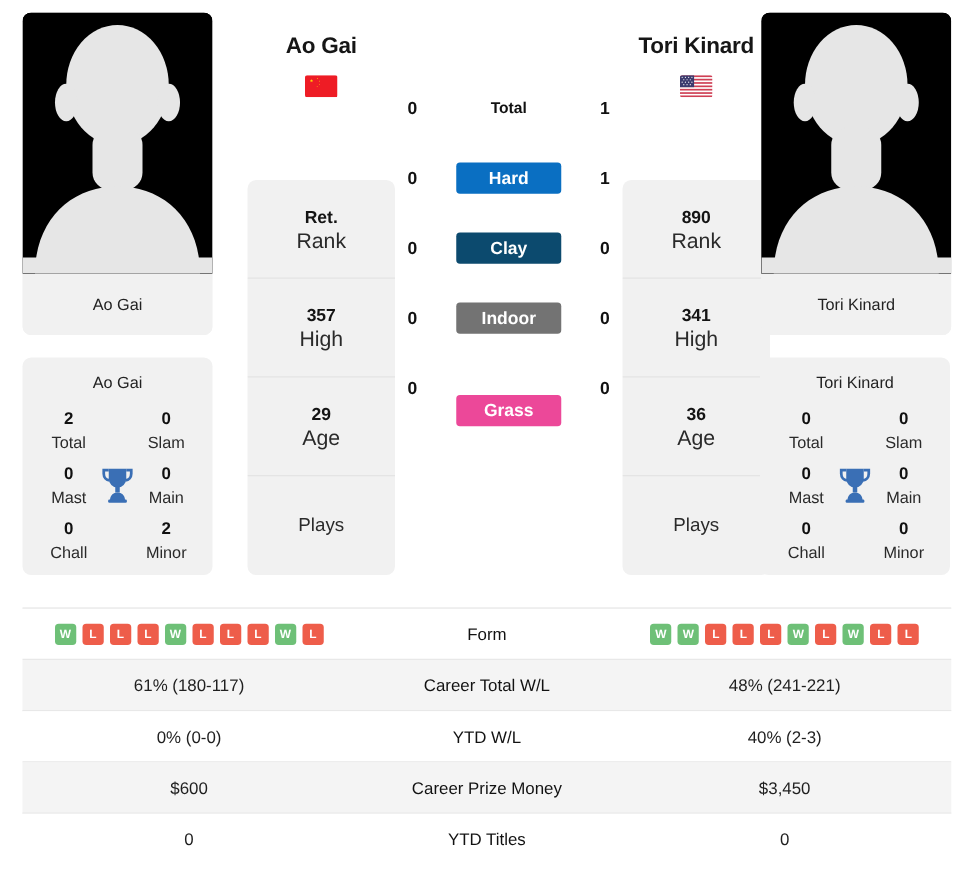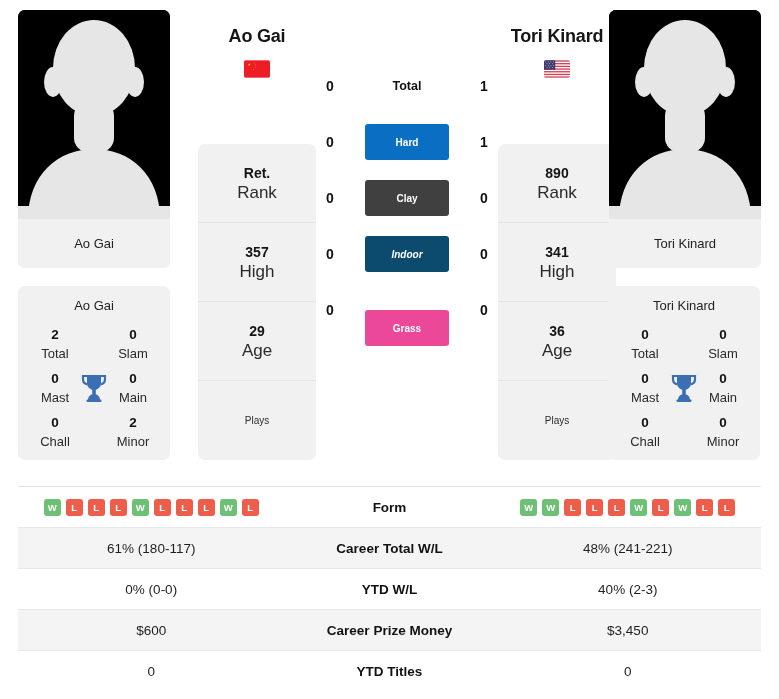--- a/index.html
+++ b/index.html
@@ -98,21 +98,21 @@
     border-bottom: 1px solid #e4e4e4;
   }
   .rank-row:last-child { border-bottom: none; }
   .rank-val {
     font-size: 14px; font-weight: bold; color: #141414;
     line-height: 19px;
   }
   .rank-lab {
     font-size: 17px; color: #2a2a2a; line-height: 19px;
   }
-  .rank-lab.solo { font-size: 10px; }
+  .rank-lab.solo { font-size: 15px; }
 
   
   .h2h {
     position: absolute;
     left: 143px; top: 58px;
     width: 188px;
   }
   .h2h-row {
     height: 56px;
     display: flex; align-items: center;
@@ -122,24 +122,24 @@
     text-align: center;
     font-size: 14px;
     font-weight: bold;
     color: #111;
   }
   .h2h-mid {
     flex: 1 1 auto;
     display: flex; justify-content: center;
   }
   .surface-badge {
-    width: 84px; height: 36px;
+    width: 84px; height: 25px;
     border-radius: 3px;
     display: flex; align-items: center; justify-content: center;
-    font-size: 10px; font-weight: bold;
+    font-size: 14px; font-weight: bold;
     color: #ffffff;
   }
   .surface-plain {
     width: 84px; height: 25px;
     display: flex; align-items: center; justify-content: center;
     font-size: 12.5px; font-weight: bold;
     color: #111;
   }
 
   
@@ -202,21 +202,21 @@
   .tcell {
     flex: 1 1 0;
     display: flex;
     align-items: center;
     justify-content: center;
     font-size: 13.5px;
     color: #1f1f1f;
   }
   .tcell.label {
     flex: 0 0 210px;
-    font-weight: bold;
+    font-weight: normal;
     font-size: 13.5px;
     color: #121212;
     text-align: right;
   }
   .form-strip {
     display: flex;
     gap: 5px;
     justify-content: center;
   }
   .wl {
@@ -386,28 +386,28 @@
           <div class="h2h-row">
             <div class="h2h-num">0</div>
             <div class="h2h-mid">
               <div class="surface-badge" style="background: rgb(10, 111, 194);">Hard</div>
             </div>
             <div class="h2h-num">1</div>
           </div>
           <div class="h2h-row">
             <div class="h2h-num">0</div>
             <div class="h2h-mid">
-              <div class="surface-badge" style="background: #404040;">Clay</div>
+              <div class="surface-badge" style="background: #0c4a6e;">Clay</div>
             </div>
             <div class="h2h-num">0</div>
           </div>
           <div class="h2h-row">
             <div class="h2h-num">0</div>
             <div class="h2h-mid">
-              <div class="surface-badge" style="background: #0c4a6e; font-style: italic;">Indoor</div>
+              <div class="surface-badge" style="background: #737373;">Indoor</div>
             </div>
             <div class="h2h-num">0</div>
           </div>
           <div class="h2h-row">
             <div class="h2h-num">0</div>
             <div class="h2h-mid">
               <div class="surface-badge" style="background: #ec4899; margin-top: 36px;">Grass</div>
             </div>
             <div class="h2h-num">0</div>
           </div>

